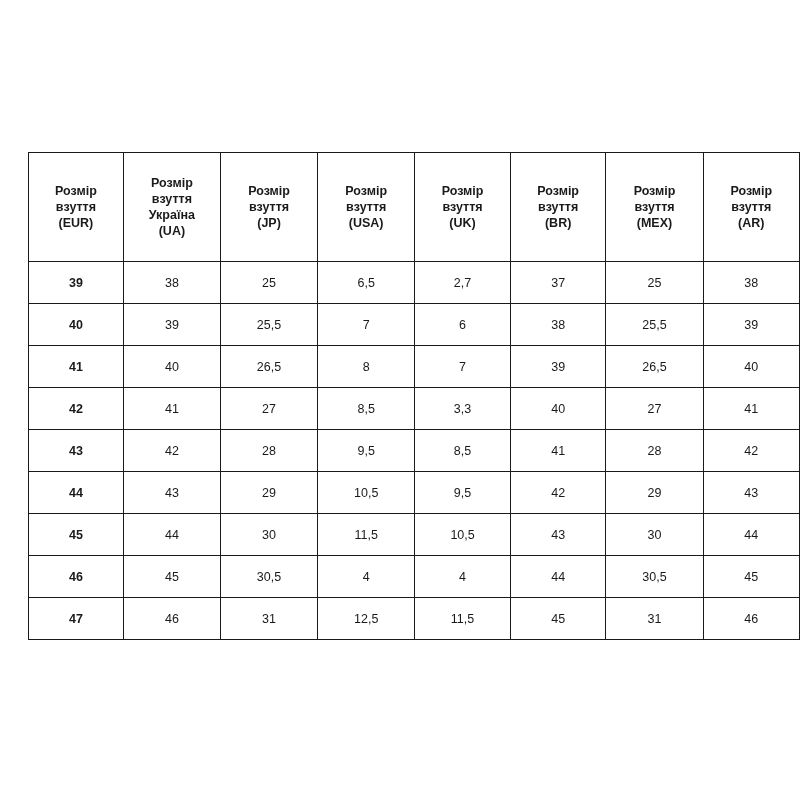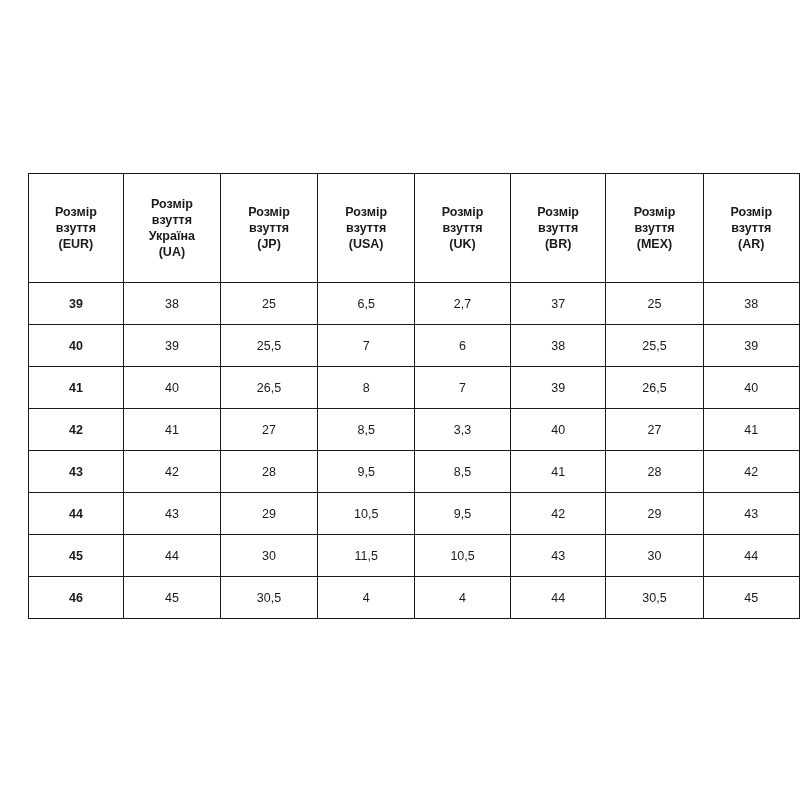--- a/index.html
+++ b/index.html
@@ -187,16 +187,26 @@
         <tr>
           <td class="first-col">46</td>
           <td>45</td>
           <td>30,5</td>
           <td>4</td>
           <td>4</td>
           <td>44</td>
           <td>30,5</td>
           <td>45</td>
         </tr>
+        <tr>
+          <td class="first-col">47</td>
+          <td>46</td>
+          <td>31</td>
+          <td>12,5</td>
+          <td>11,5</td>
+          <td>45</td>
+          <td>31</td>
+          <td>46</td>
+        </tr>
       </tbody>
     </table>
   </div>
 </div>
 
 </body></html>

